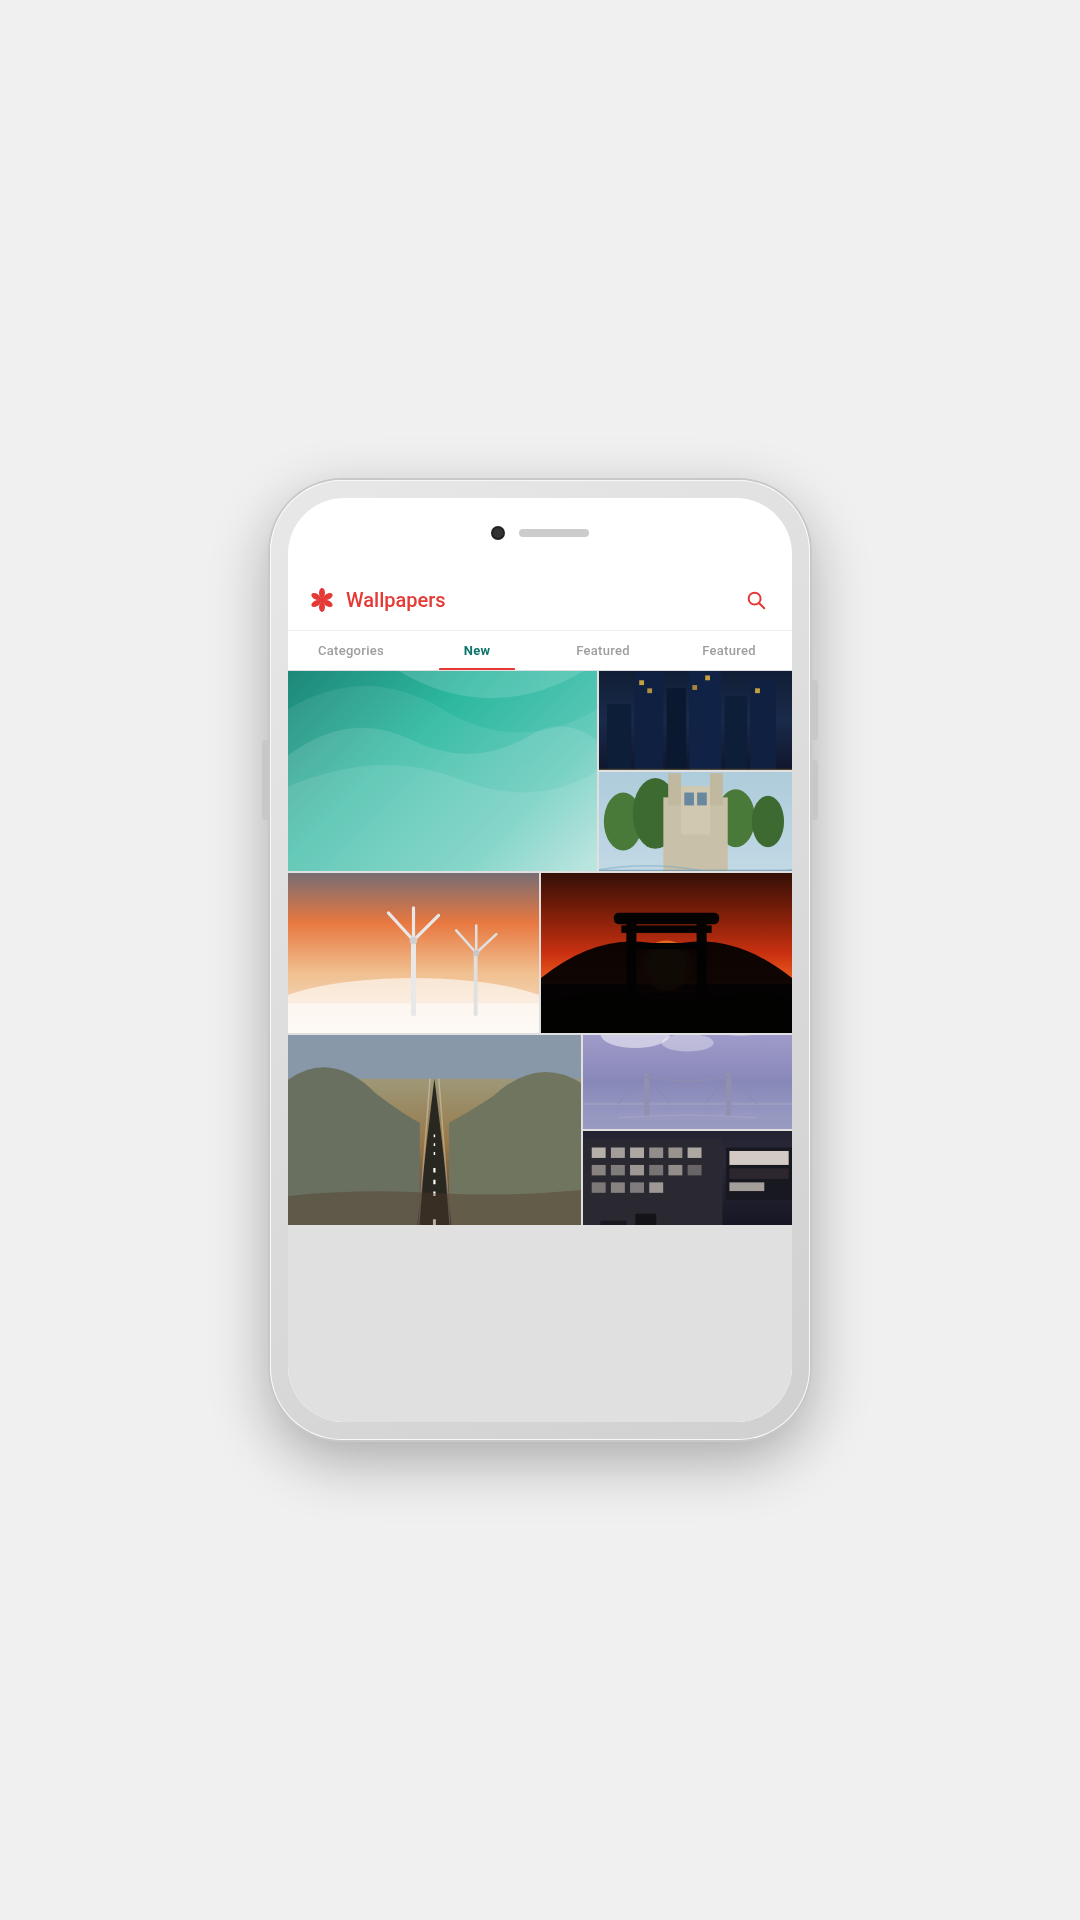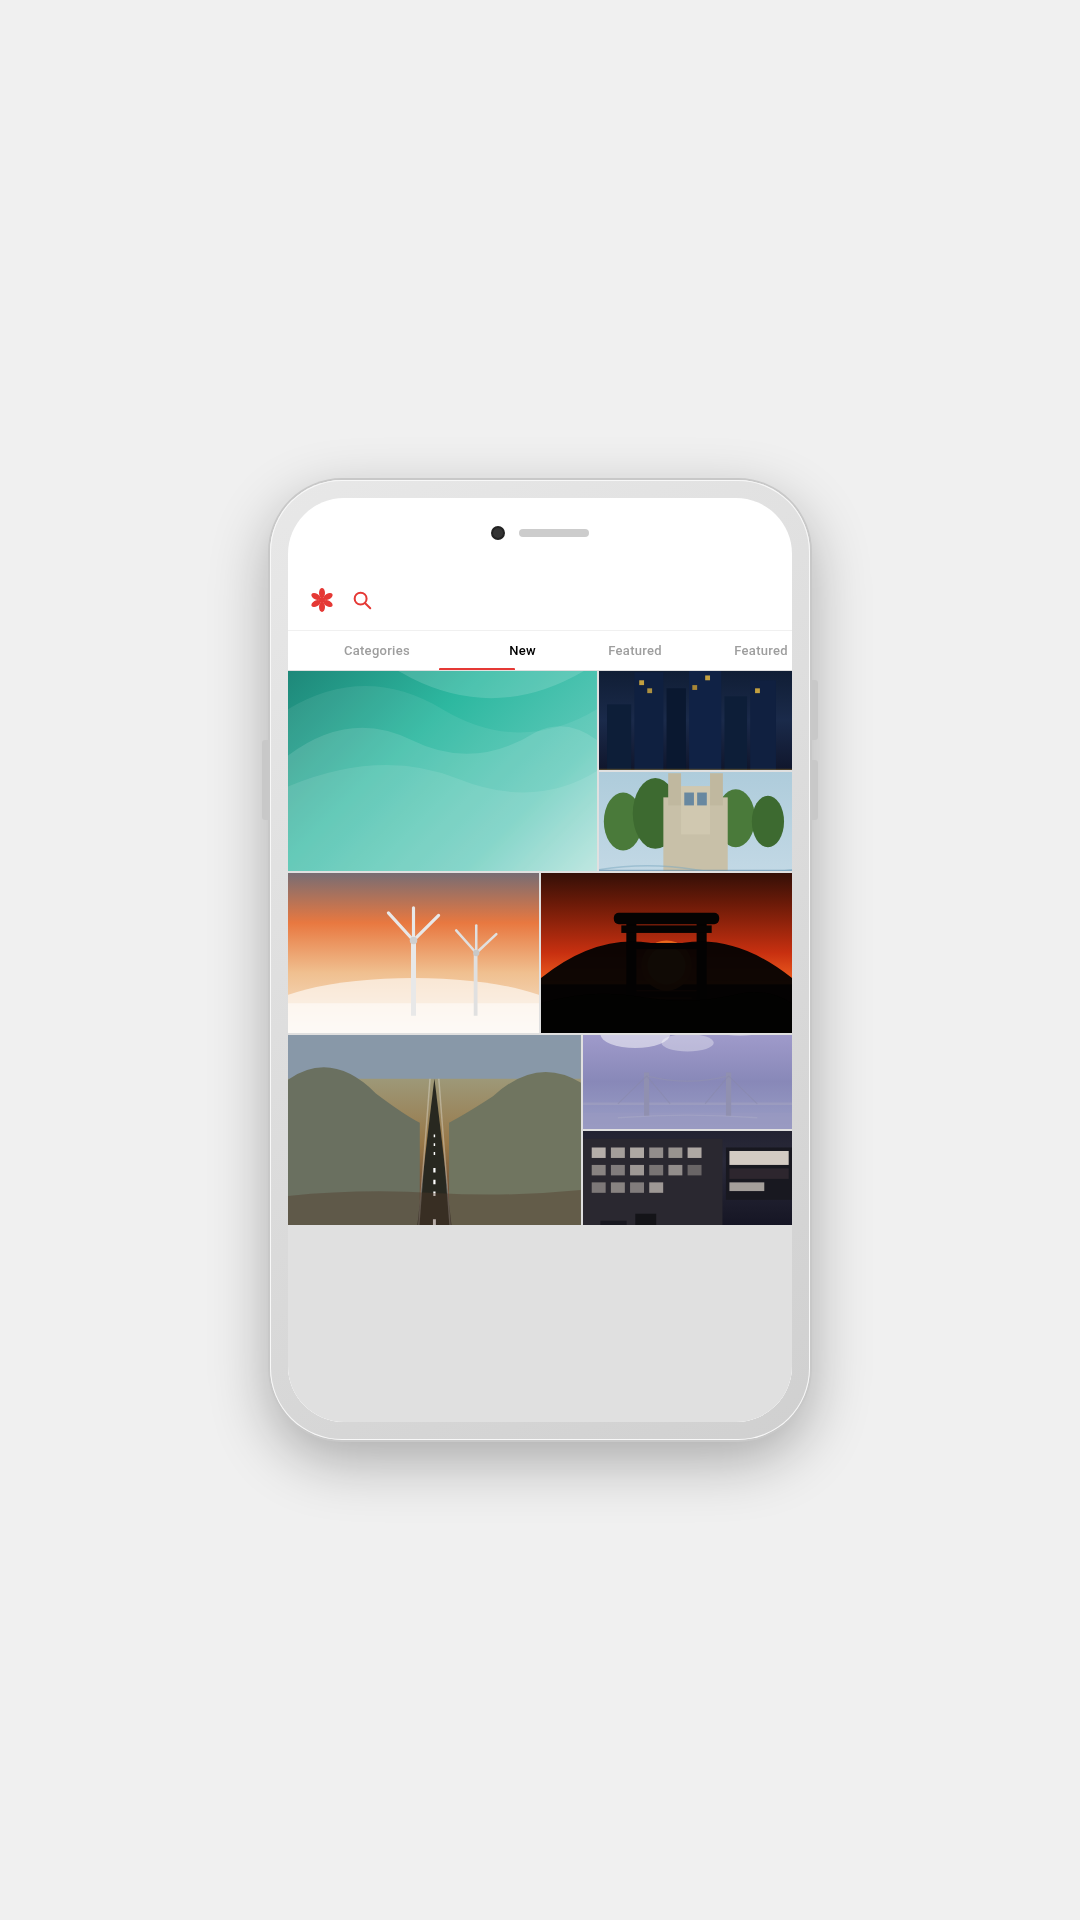--- a/index.html
+++ b/index.html
@@ -146,32 +146,33 @@
 
     
     .tabs-bar {
       display: flex;
       background: #fff;
       border-bottom: 1px solid #e0e0e0;
     }
 
     .tab-item {
       flex: 1;
-      text-align: right;
+      text-align: center;
       padding: 12px 4px;
       font-size: 13px;
       color: #9e9e9e;
       cursor: pointer;
       position: relative;
       font-weight: 500;
       letter-spacing: 0.3px;
     }
 
     .tab-item.active {
-      color: #000000;
+      color: #0f766e;
+      font-weight: bold;
     }
 
     .tab-item.active::after {
       content: '';
       position: absolute;
       bottom: 0;
       left: 20%;
       right: 20%;
       height: 2px;
       background: #e53935;
@@ -293,20 +294,21 @@
               <ellipse cx="14" cy="7" rx="3" ry="5" transform="rotate(0 14 14)"></ellipse>
               <ellipse cx="14" cy="7" rx="3" ry="5" transform="rotate(60 14 14)"></ellipse>
               <ellipse cx="14" cy="7" rx="3" ry="5" transform="rotate(120 14 14)"></ellipse>
               <ellipse cx="14" cy="7" rx="3" ry="5" transform="rotate(180 14 14)"></ellipse>
               <ellipse cx="14" cy="7" rx="3" ry="5" transform="rotate(240 14 14)"></ellipse>
               <ellipse cx="14" cy="7" rx="3" ry="5" transform="rotate(300 14 14)"></ellipse>
               <circle cx="14" cy="14" r="3"></circle>
             </g>
           </svg>
         </div>
+        <span class="app-title">Wallpapers</span>
         <div class="search-icon-btn">
           <svg class="search-icon-svg" viewBox="0 0 24 24" fill="none" xmlns="http://www.w3.org/2000/svg">
             <circle cx="10.5" cy="10.5" r="6.5" stroke="#e53935" stroke-width="2.2"></circle>
             <line x1="15.5" y1="15.5" x2="21" y2="21" stroke="#e53935" stroke-width="2.2" stroke-linecap="round"></line>
           </svg>
         </div>
       </div>
 
       <div class="tabs-bar">
         <div class="tab-item">Categories</div>

